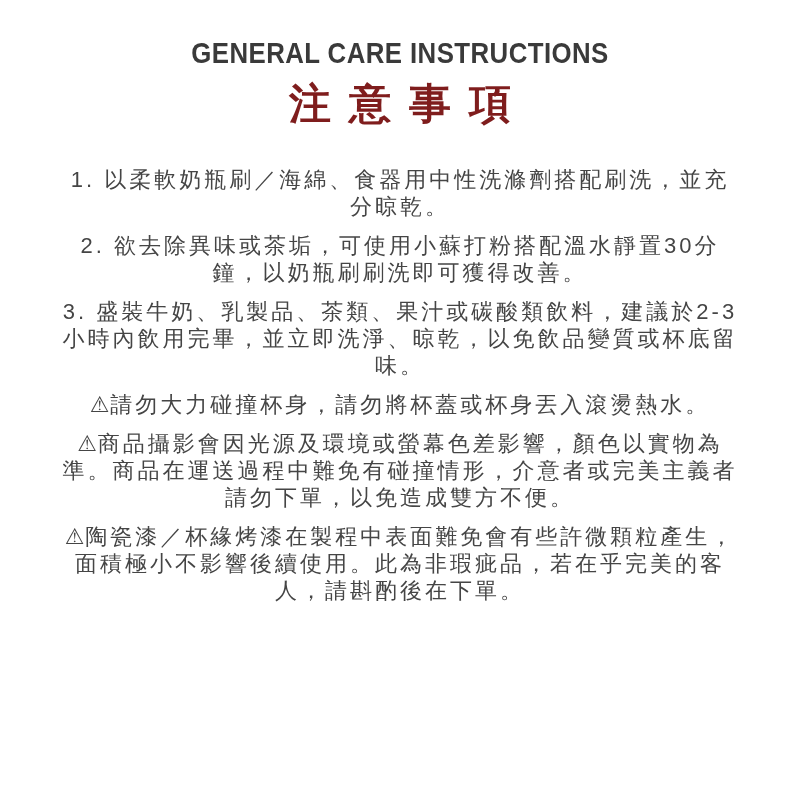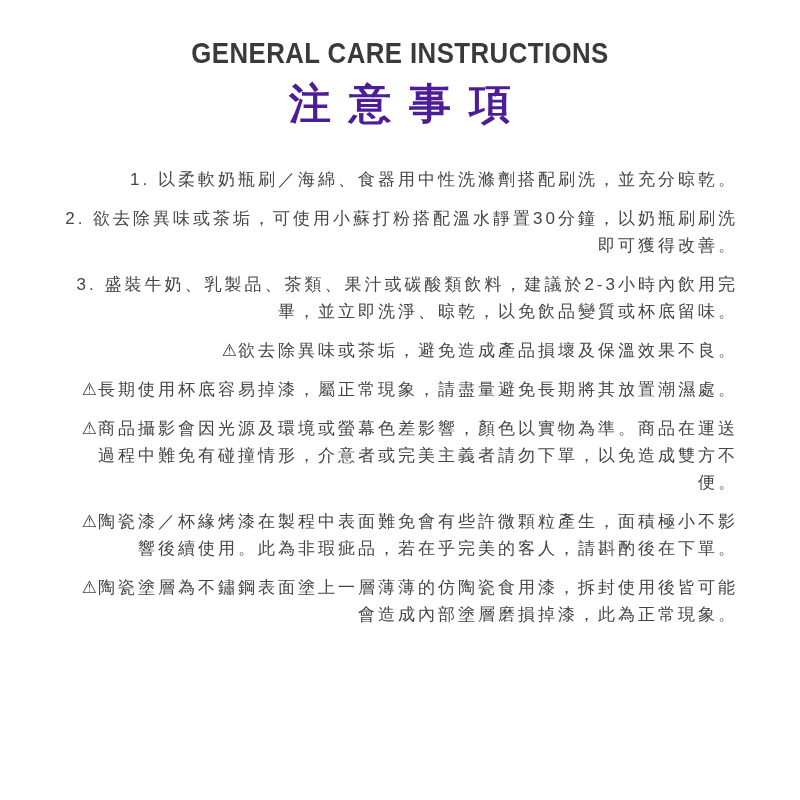--- a/index.html
+++ b/index.html
@@ -31,32 +31,32 @@
     transform: scaleX(0.86);
     transform-origin: center;
     white-space: nowrap;
   }
   .title-zh {
     margin: 14px 0 0;
     text-align: center;
     font-size: 42px;
     line-height: 44px;
     font-weight: 700;
-    color: #4c1d95;
+    color: #7f1d1d;
     letter-spacing: 18px;
     padding-left: 18px; 
     white-space: nowrap;
   }
   .body-text {
     margin-top: 40px;
-    font-size: 17px;
+    font-size: 22px;
     line-height: 27px;
     letter-spacing: 3px;
     color: #454545;
-    text-align: right;
+    text-align: center;
   }
   .body-text p {
     margin: 0 0 12px 0;
   }
   .warnings {
     margin-top: 7px;
   }
   .warning-mark {
     letter-spacing: 1px;
   }
@@ -73,21 +73,19 @@
 
   <main class="body-text">
 
     <section>
       <p>1. 以柔軟奶瓶刷／海綿、食器用中性洗滌劑搭配刷洗，並充分晾乾。</p>
       <p>2. 欲去除異味或茶垢，可使用小蘇打粉搭配溫水靜置30分鐘，以奶瓶刷刷洗即可獲得改善。</p>
       <p>3. 盛裝牛奶、乳製品、茶類、果汁或碳酸類飲料，建議於2-3小時內飲用完畢，並立即洗淨、晾乾，以免飲品變質或杯底留味。</p>
     </section>
 
     <section class="warnings">
-      <p><span class="warning-mark">⚠</span><span>欲去除異味或茶垢，避免造成產品損壞及保溫效果不良。</span></p>
-      <p><span class="warning-mark">⚠</span><span>長期使用杯底容易掉漆，屬正常現象，請盡量避免長期將其放置潮濕處。</span></p>
+      <p><span class="warning-mark">⚠</span><span>請勿大力碰撞杯身，請勿將杯蓋或杯身丟入滾燙熱水。</span></p>
       <p><span class="warning-mark">⚠</span><span>商品攝影會因光源及環境或螢幕色差影響，顏色以實物為準。商品在運送過程中難免有碰撞情形，介意者或完美主義者請勿下單，以免造成雙方不便。</span></p>
       <p><span class="warning-mark">⚠</span><span>陶瓷漆／杯緣烤漆在製程中表面難免會有些許微顆粒產生，面積極小不影響後續使用。此為非瑕疵品，若在乎完美的客人，請斟酌後在下單。</span></p>
-      <p><span class="warning-mark">⚠</span><span>陶瓷塗層為不鏽鋼表面塗上一層薄薄的仿陶瓷食用漆，拆封使用後皆可能會造成內部塗層磨損掉漆，此為正常現象。</span></p>
     </section>
 
   </main>
 </div>
 
 </body></html>

